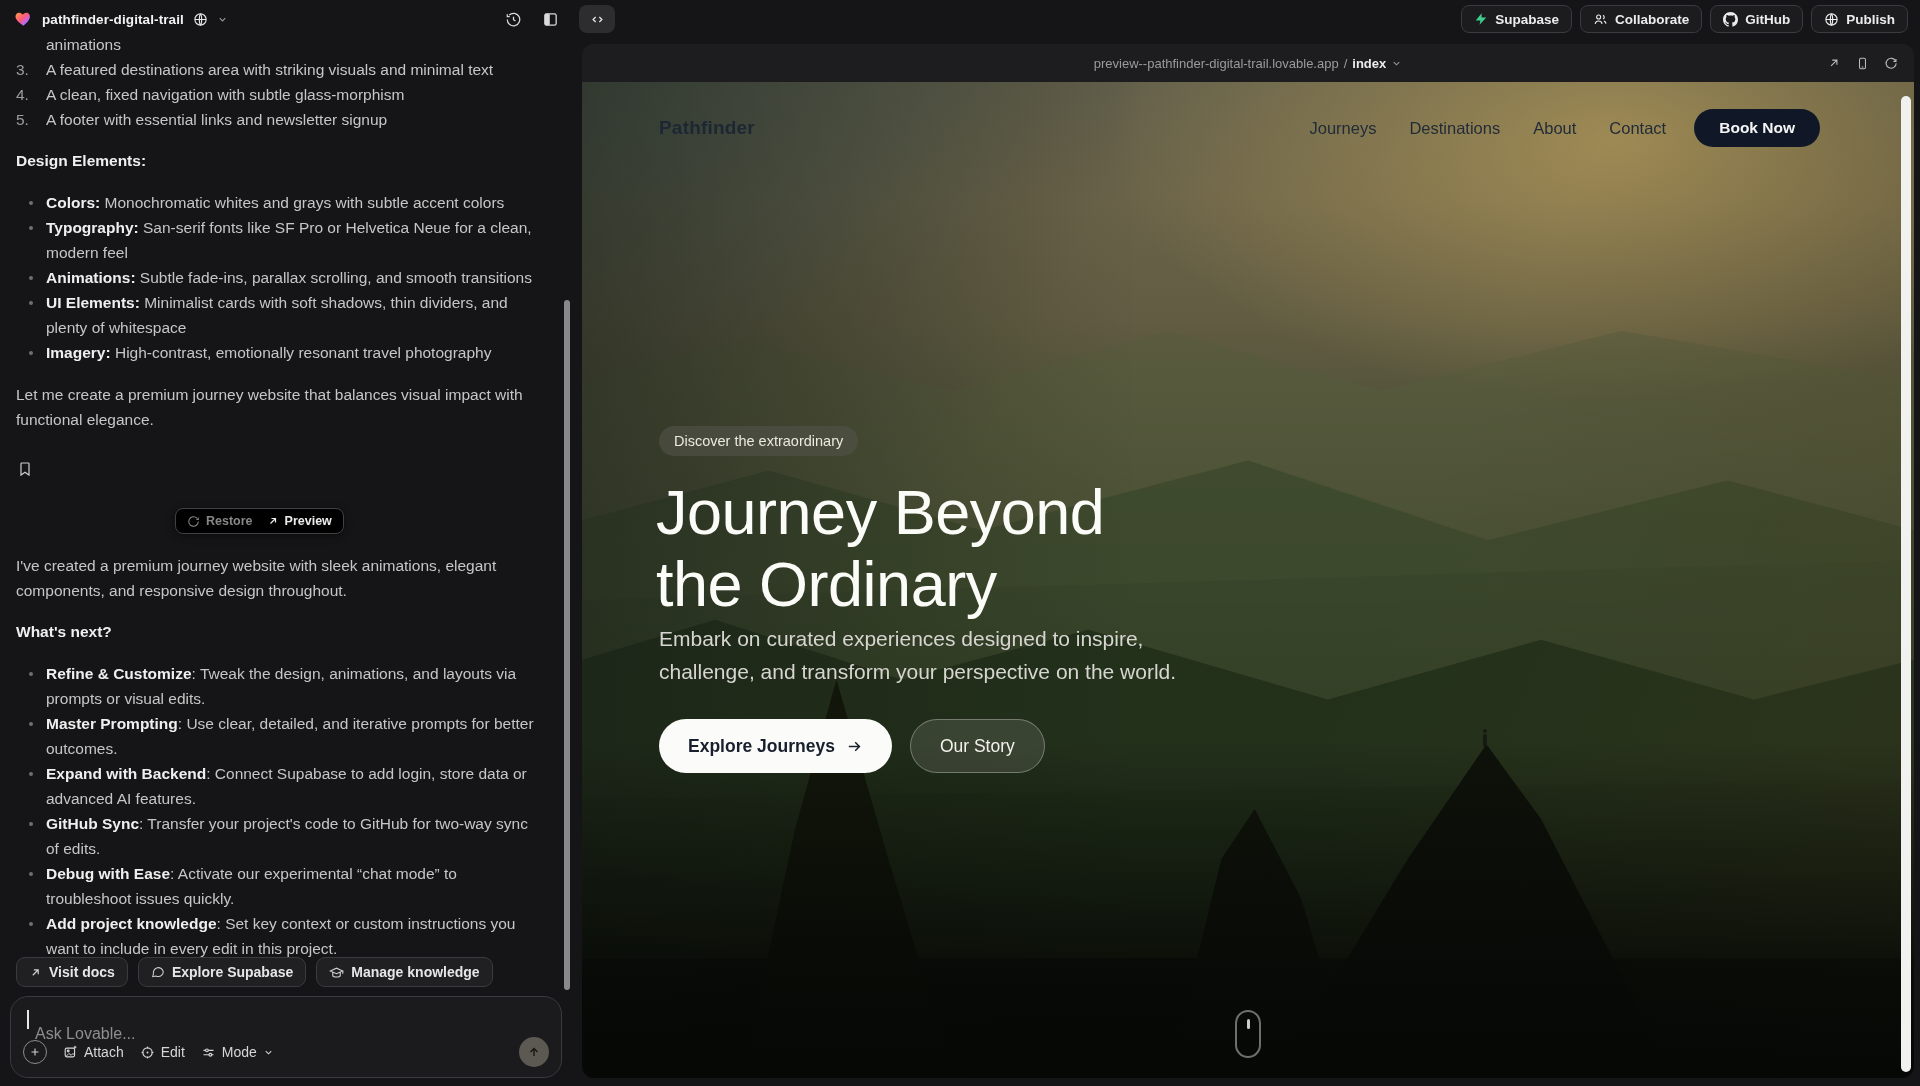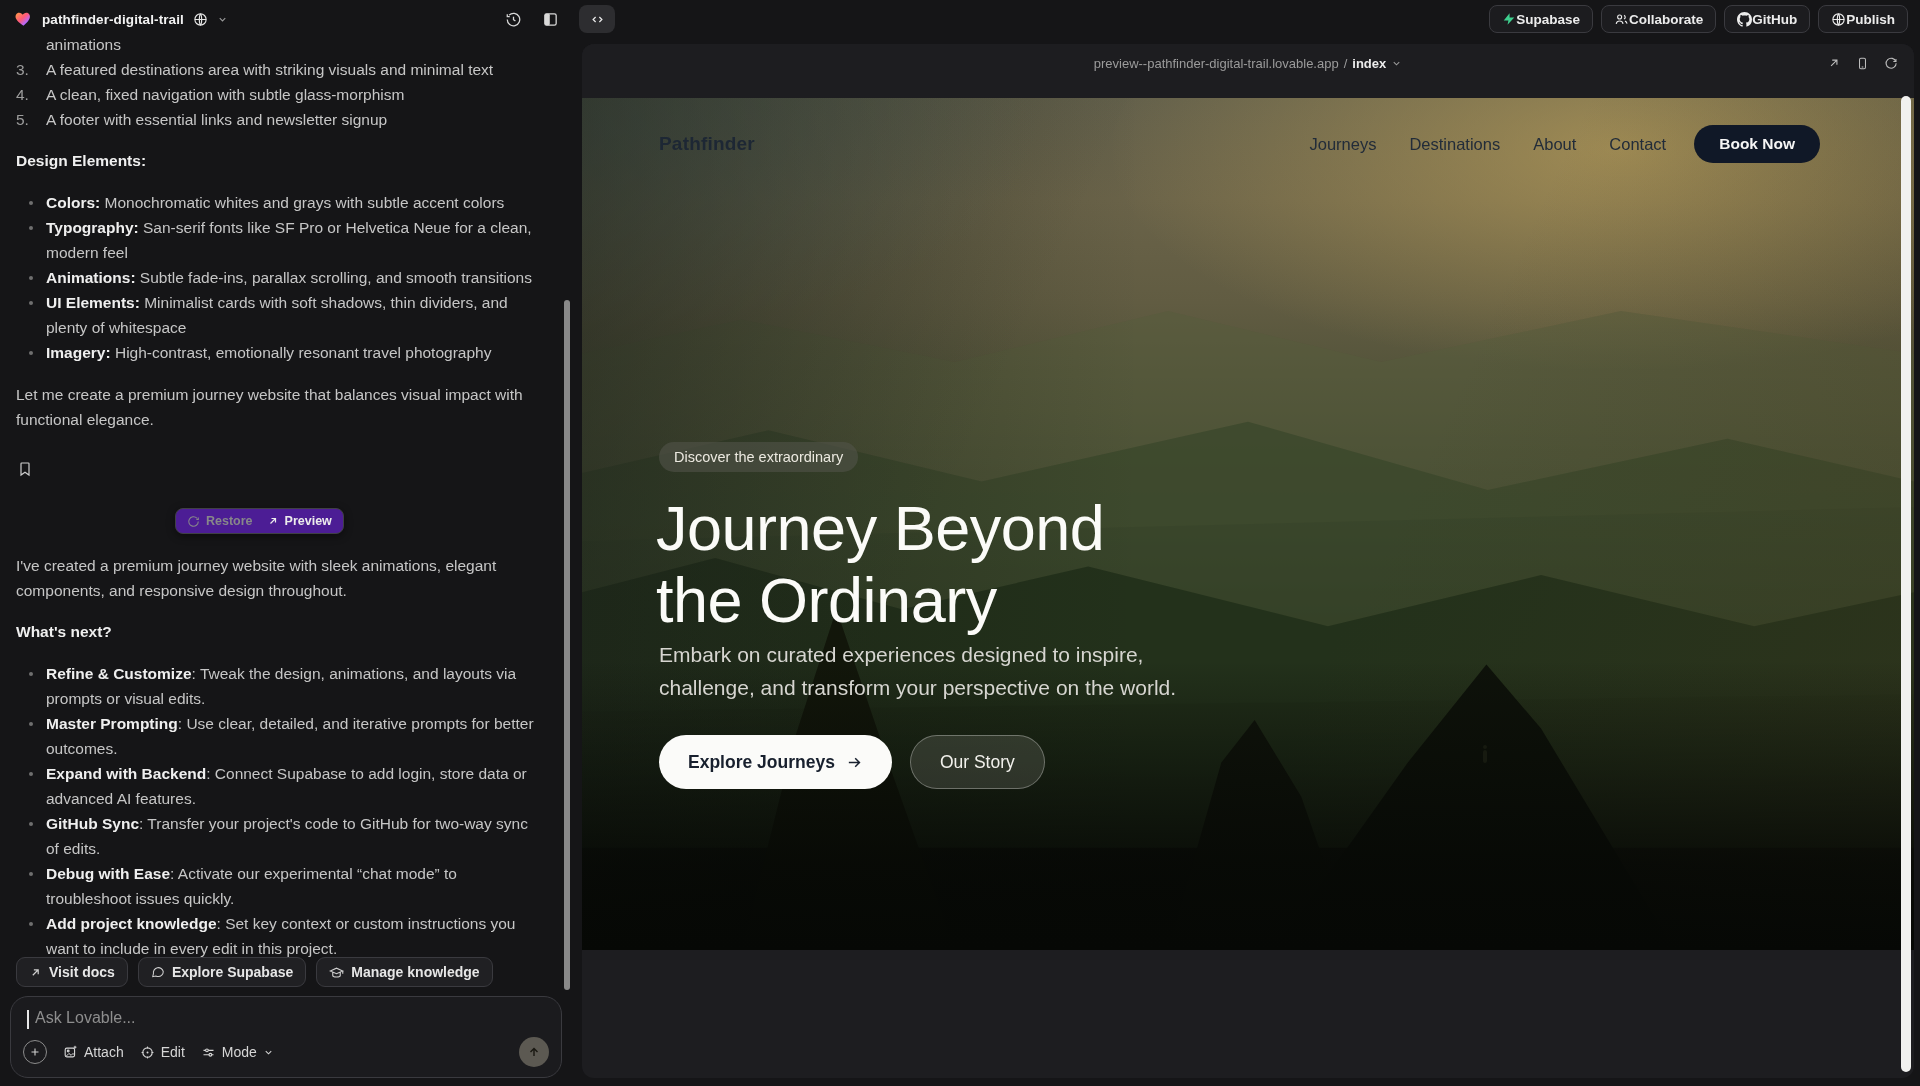--- a/index.html
+++ b/index.html
@@ -10,21 +10,21 @@
   
   .topbar { position:absolute; left:0; top:0; width:1920px; height:38px; background:#151517; }
   .tb-left { position:absolute; left:14px; top:0; height:38px; display:flex; align-items:center; gap:9px; }
   .heart { width:19px; height:18px; }
   .proj-name { font-size:13.5px; font-weight:700; color:#f2f2f2; letter-spacing:.1px; }
   .tb-globe { color:#e6e6e6; }
   .tb-chev { color:#9a9a9a; }
   .tb-mid { position:absolute; left:505px; top:0; height:38px; display:flex; align-items:center; gap:20px; color:#d9d9d9; }
   .code-toggle { width:36px; height:28px; background:#2d2d30; border-radius:8px; display:flex; align-items:center; justify-content:center; color:#e8e8e8; }
   .tb-right { position:absolute; right:12px; top:0; height:38px; display:flex; align-items:center; gap:8px; }
-  .tb-btn { height:28px; display:flex; align-items:center; padding:0 12px; background:#1c1c1f; border:1px solid #3a3a3f; border-radius:8px; color:#ececec; font-size:13.5px; font-weight:600; cursor:pointer; }
+  .tb-btn { height:28px; display:flex; align-items:center; gap:7px; padding:0 12px; background:#1c1c1f; border:1px solid #3a3a3f; border-radius:8px; color:#ececec; font-size:13.5px; font-weight:600; cursor:pointer; }
 
   
   .chat { position:absolute; left:0; top:38px; width:572px; height:1048px; background:#151517; overflow:hidden; }
   .chat-content { position:absolute; left:16px; top:-6px; width:526px; font-size:15.5px; line-height:25px; color:#c6c6c6; }
   .clipped { padding-left:30px; }
   .num-row { display:flex; }
   .num-col { width:30px; color:#9d9d9d; flex:none; }
   .chat-h { font-weight:700; color:#efefef; margin-top:16px; }
   .blist { margin-top:17px; }
   .b-row { display:flex; }
@@ -34,48 +34,48 @@
   .para { margin-top:17px; }
   
   .tool-wrap { position:relative; margin-top:18px; height:86px; }
   .bookmark { position:absolute; left:1px; top:11px; color:#cfcfcf; }
   .tool-card { position:absolute; left:34px; top:0; width:277px; height:68px; background:#202023; border:1px solid #39393e; border-radius:12px; padding:11px 12px 0 13px; }
   .tc-row1 { display:flex; align-items:center; gap:9px; }
   .tc-code { color:#e8e8e8; }
   .tc-title { font-size:14.5px; font-weight:700; color:#f0f0f0; flex:1; }
   .tc-chev { color:#cfcfcf; }
   .tc-link { margin:4px 0 0 26px; font-size:14px; color:#b2b2b2; }
-  .tool-pill { position:absolute; left:159px; top:58px; height:26px; display:flex; align-items:center; gap:14px; padding:0 11px; background:#4c1d95; border:1px solid #404045; border-radius:8px; box-shadow:0 2px 8px rgba(0,0,0,.45); }
+  .tool-pill { position:absolute; left:159px; top:58px; height:26px; display:flex; align-items:center; gap:14px; padding:0 11px; background:#000000; border:1px solid #404045; border-radius:8px; box-shadow:0 2px 8px rgba(0,0,0,.45); }
   .pill-item { display:flex; align-items:center; gap:6px; font-size:12.5px; font-weight:600; }
   .pill-restore { color:#87878a; }
   .pill-preview { color:#ececec; }
   
   .chips { position:absolute; left:16px; bottom:99px; display:flex; gap:10px;margin-top:23px; }
   .chip { height:30px; display:flex; align-items:center; gap:7px; padding:0 12px; background:#202023; border:1px solid #3a3a3f; border-radius:9px; color:#e6e6e6; font-size:14px; font-weight:600; cursor:pointer; }
   .chip svg { color:#cfcfcf; }
   
   .composer { position:absolute; left:10px; bottom:8px; width:552px; height:82px; background:#1b1b1e; border:1px solid #3a3a3f; border-radius:18px; padding:12px 14px 10px 16px; }
-  .composer-input { width:100%; background:transparent; border:none; outline:none; font-family:inherit; font-size:16px; color:#e8e8e8; caret-color:#fff; padding-left:8px; }
+  .composer-input { width:100%; background:transparent; border:none; outline:none; font-family:inherit; font-size:16px; color:#e8e8e8; caret-color:#fff; padding-left:8px;margin-top:16px; }
   .composer-input::placeholder { color:#8e8e8e; }
   .caret { position:absolute; left:16px; top:13px; width:1.5px; height:19px; background:#e8e8e8; }
   .comp-row { position:absolute; left:12px; right:12px; bottom:10px; display:flex; align-items:center; gap:16px; color:#d6d6d6; font-size:14px; }
   .comp-item { display:flex; align-items:center; gap:6px; cursor:pointer; }
   .plus-btn { width:24px; height:24px; border:1.5px solid #8b8b8b; border-radius:50%; color:#cfcfcf; display:flex; align-items:center; justify-content:center; font-size:16px; cursor:pointer; }
   .send-btn { margin-left:auto; width:30px; height:30px; border-radius:50%; background:#5c5952; display:flex; align-items:center; justify-content:center; color:#191711; cursor:pointer; }
   .chat-sb { position:absolute; right:2px; top:262px; width:6px; height:690px; background:#9d9d9d; border-radius:3px; opacity:.85; }
 
   
   .preview { position:absolute; left:582px; top:44px; width:1332px; height:1034px; background:#1d1d20; border-radius:12px; overflow:hidden; }
   .pv-header { position:relative; height:38px; background:#1d1d20; display:flex; align-items:center; justify-content:center; }
   .pv-url { font-size:13px; color:#9b9b9b; display:flex; align-items:center; gap:5px; }
   .pv-url .page { color:#ececec; font-weight:600; }
   .pv-icons { position:absolute; right:16px; top:0; height:38px; display:flex; align-items:center; gap:15px; color:#bdbdbd; }
 
   
-  .site { position:absolute; left:0; top:54px; width:1332px; height:852px; overflow:hidden;
+  .site { position:absolute; left:0; top:38px; width:1332px; height:996px; overflow:hidden;
     background:linear-gradient(180deg,#63604b 0%,#6a6349 12%,#615c42 24%,#4c4f36 38%,#37402a 52%,#222b19 66%,#131810 80%,#0a0c07 100%); }
   .glow-gold { position:absolute; inset:0; background:radial-gradient(ellipse 62% 42% at 78% 6%, rgba(205,172,92,.55), transparent 62%); }
   .glow-slate { position:absolute; inset:0; background:radial-gradient(ellipse 52% 38% at 3% 4%, rgba(88,110,104,.5), transparent 60%); }
   .ridge { position:absolute; inset:0; }
   .ridge-far { background:#555c3c; opacity:.5; clip-path:polygon(0 30%,12% 26%,28% 31%,44% 25%,60% 31%,78% 25%,100% 30%,100% 48%,0 52%); }
   .ridge-mid { background:#39472b; opacity:.75; clip-path:polygon(0 44%,14% 39%,30% 45%,50% 38%,68% 46%,86% 40%,100% 45%,100% 70%,0 72%); }
   .ridge-low { background:#22301a; opacity:.92; clip-path:polygon(0 58%,10% 54%,24% 60%,38% 55%,56% 62%,72% 56%,88% 62%,100% 58%,100% 88%,0 88%); }
   .rock-left { background:#121609; clip-path:polygon(12% 100%,16% 75%,19.1% 60%,23% 78%,28% 100%); }
   .rock-ctr { background:#10140b; clip-path:polygon(44% 100%,48% 78%,50.5% 73%,54% 82%,58% 100%); }
   .peak-person { background:#0e120a; clip-path:polygon(52% 100%,62% 78%,67.9% 66.5%,72% 74%,82% 100%); }

